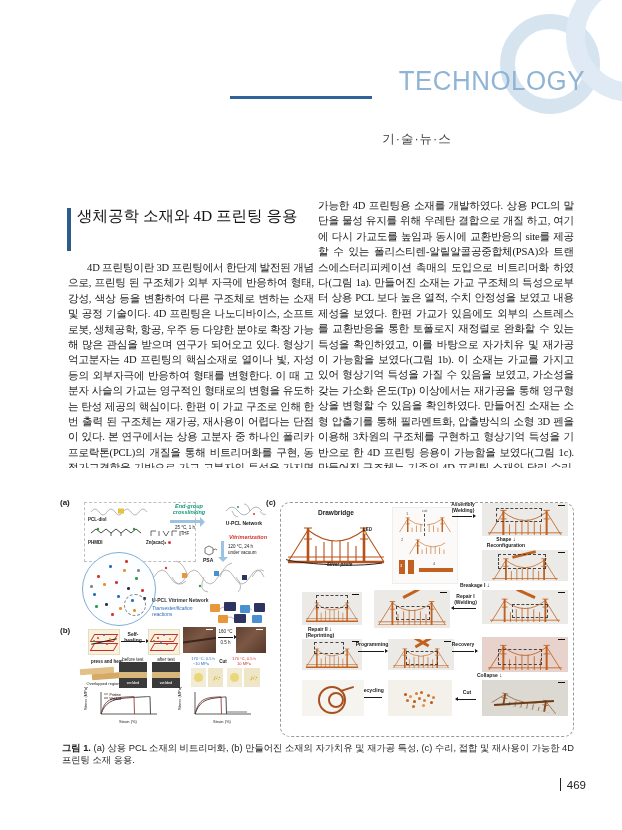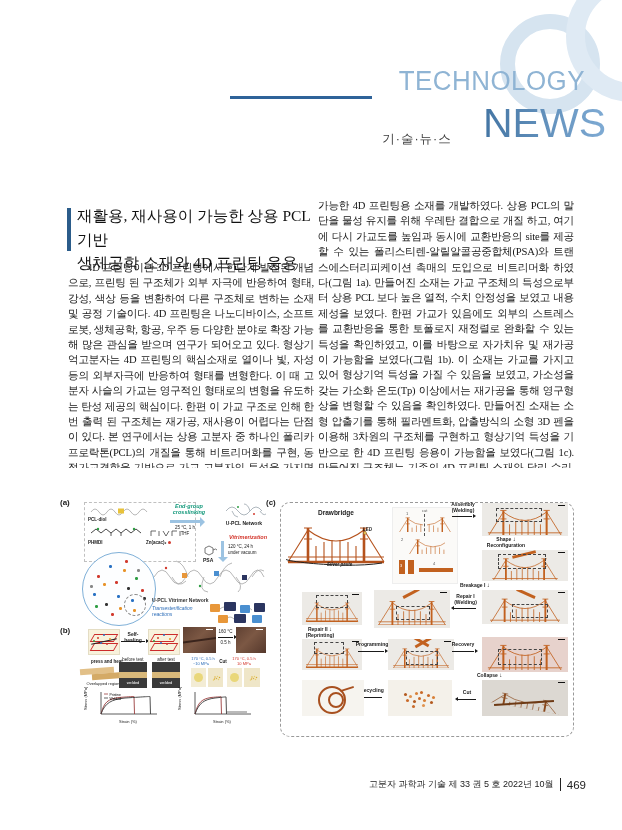--- a/index.html
+++ b/index.html
@@ -102,26 +102,24 @@
           <path d="M18 7h8M74 7h8M18 18h8M74 18h8"></path>
         </g>
       </symbol>
     </defs>
   </svg>
 
   <div class="ring r1"></div>
   <div class="ring r2"></div>
   <div class="abs hrule"></div>
   <div class="abs tech">TECHNOLOGY</div>
-  <div class="abs news">NEWS</div>
   <div class="abs konews">기·술·뉴·스</div>
 
   <div class="abs tbar"></div>
   <div class="abs title">
-    <div>재활용, 재사용이 가능한 상용 PCL 기반</div>
     <div>생체공학 소재와 4D 프린팅 응용</div>
   </div>
 
   <div class="col colL">4D 프린팅이란 3D 프린팅에서 한단계 발전된 개념으로, 프린팅 된 구조체가 외부 자극에 반응하여 형태, 강성, 색상 등을 변환하여 다른 구조체로 변하는 소재 및 공정 기술이다. 4D 프린팅은 나노디바이스, 소프트 로봇, 생체공학, 항공, 우주 등 다양한 분야로 확장 가능해 많은 관심을 받으며 연구가 되어오고 있다. 형상기억고분자는 4D 프린팅의 핵심소재로 열이나 빛, 자성 등의 외부자극에 반응하여 형태를 변형한다. 이 때 고분자 사슬의 가교는 영구적인 형태로의 변형을 유도하는 탄성 제공의 핵심이다. 한편 이 가교 구조로 인해 한번 출력 된 구조체는 재가공, 재사용이 어렵다는 단점이 있다. 본 연구에서는 상용 고분자 중 하나인 폴리카프로락톤(PCL)의 개질을 통해 비트리머화를 구현, 동적가교결합을 기반으로 가교 고분자의 특성을 가지면서도 재활용과 재사용이</div>
   <div class="col colR">가능한 4D 프린팅용 소재를 개발하였다. 상용 PCL의 말단을 물성 유지를 위해 우레탄 결합으로 개질 하고, 여기에 다시 가교도를 높임과 동시에 교환반응의 site를 제공할 수 있는 폴리스티렌-알릴알콜공중합체(PSA)와 트랜스에스터리피케이션 촉매의 도입으로 비트리머화 하였다(그림 1a). 만들어진 소재는 가교 구조체의 특성으로부터 상용 PCL 보다 높은 열적, 수치 안정성을 보였고 내용제성을 보였다. 한편 가교가 있음에도 외부의 스트레스를 교환반응을 통한 토폴로지 재정렬로 완화할 수 있는 특성을 확인하였고, 이를 바탕으로 자가치유 및 재가공이 가능함을 보였다(그림 1b). 이 소재는 가교를 가지고 있어 형상기억 특성을 가질 수 있음을 보였고, 가소성을 갖는 가소화 온도(Tp) 이상에서는 재가공을 통해 영구형상을 변형할 수 있음을 확인하였다. 만들어진 소재는 소형 압출기를 통해 필라멘트화, 압출방식의 소형 3D 펜을 이용해 3차원의 구조체를 구현하고 형상기억 특성을 기반으로 한 4D 프린팅 응용이 가능함을 보였다(그림 1c). 만들어진 구조체는 기존의 4D 프린팅 소재와 달리 수리, 접합 등의 공정이 가능하고</div>
 
   <div class="fl b f8" style="left:60px;top:498px">(a)</div>
   <div class="rbox" style="left:84px;top:502px;width:110px;height:58px"></div>
 
   <svg class="abs" style="left:90px;top:507px;width:62px;height:9px" viewBox="0 0 62 9">
@@ -412,20 +410,22 @@
     <div class="pellets" style="left:30px;top:17px"></div>
   </div>
   <div class="fl b c f5" style="left:356px;top:688px;width:32px">Recycling</div>
   <div class="arl" style="left:358px;top:697px;width:24px"></div>
   <div class="ph" style="left:302px;top:680px;width:62px;height:36px;background:#f6f4ef">
     <div class="coil" style="left:16px;top:6px;width:24px;height:24px"></div>
     <div class="coil" style="left:26px;top:12px;width:12px;height:12px"></div>
     <div class="abs" style="left:38px;top:8px;width:14px;height:1.6px;background:#a8501f;transform:rotate(-18deg)"></div>
   </div>
 
+  <div class="caption">
+    <span class="b">그림 1.</span><span> (a) 상용 PCL 소재의 비트리머화, (b) 만들어진 소재의 자가치유 및 재가공 특성, (c) 수리, 접합 및 재사용이 가능한 4D 프린팅 소재 응용.</span>
+  </div>
 
   <div class="footer">
-    <span class="fj">고분자 과학과 기술 제 33 권 5 호 2022년 10월</span>
     <span class="fsep"></span>
     <span class="fpn">469</span>
   </div>
 
 </div>
 
 </body></html>

